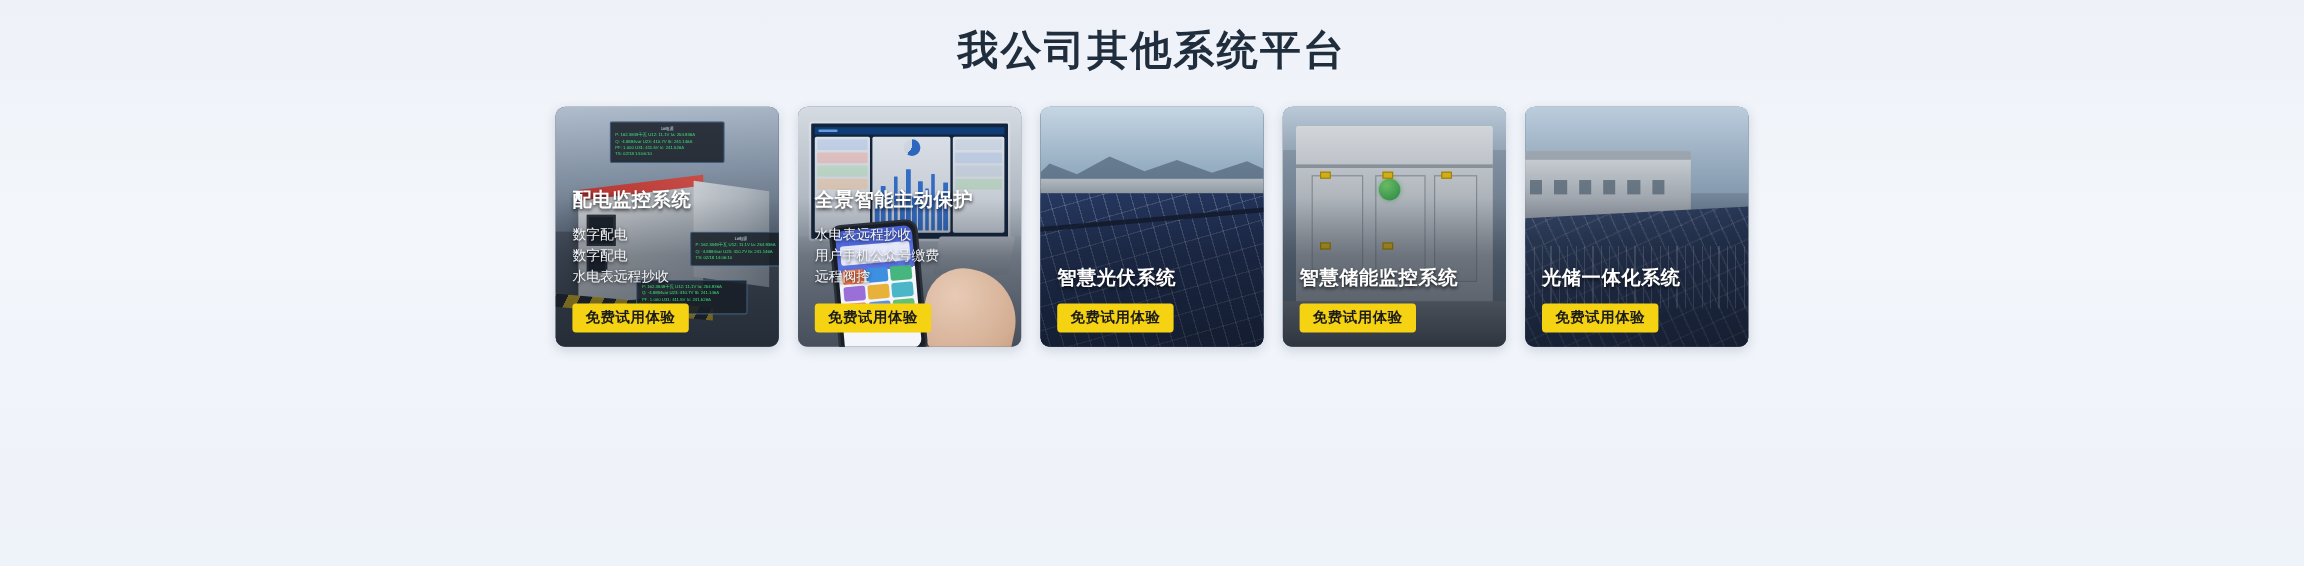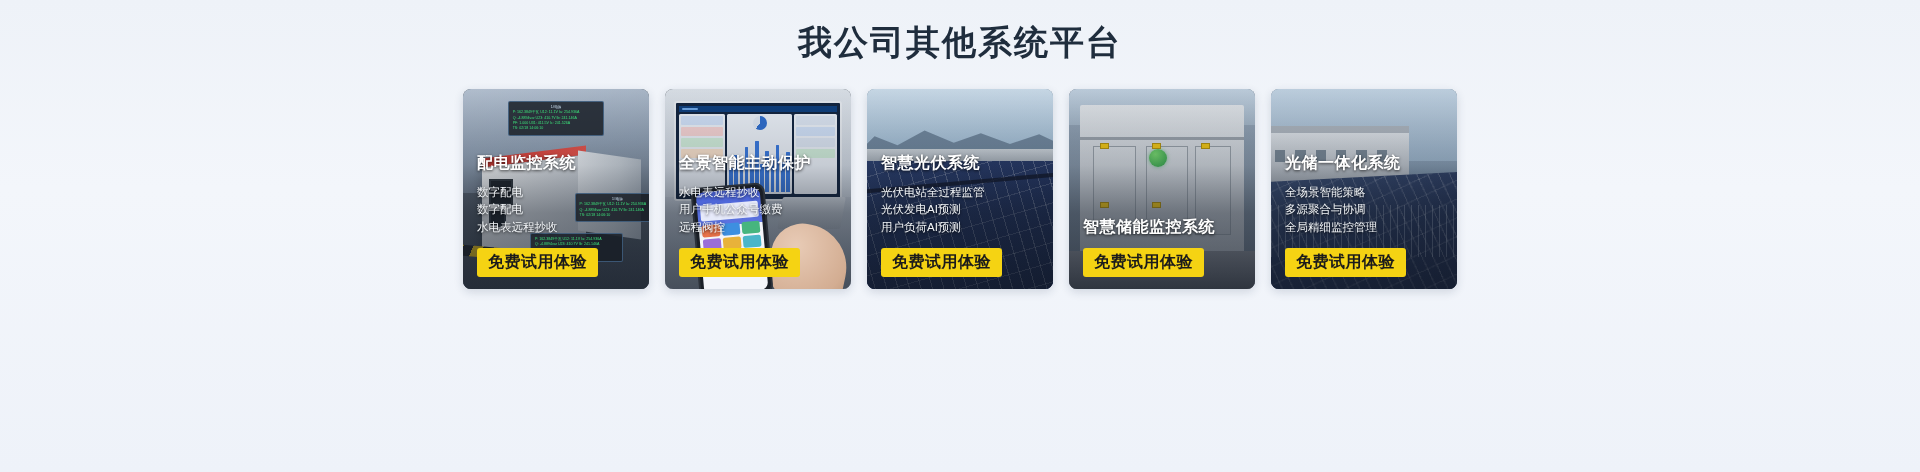--- a/index.html
+++ b/index.html
@@ -83,21 +83,21 @@
     color: #f2f5f8;
     line-height: 1.52;
     text-shadow: 0 1px 3px rgba(0,0,0,0.8);
     white-space: nowrap;
   }
 
   .trial-btn {
     display: inline-block;
     background: #f5d313;
     color: #1b1b1b;
-    font-size: 16px;
+    font-size: 12px;
     font-weight: 700;
     padding: 5px 11px 6px;
     border-radius: 3px;
     border: none;
     cursor: pointer;
     letter-spacing: 0.5px;
     font-family: inherit;
     line-height: 1.1;
   }
 
@@ -398,25 +398,20 @@
       <div class="card-art art3">
         <div class="sky"></div>
         <div class="mtn"></div>
         <div class="roof"></div>
         <div class="pv"></div>
         <div class="rail"></div>
       </div>
       <div class="card-overlay"></div>
       <div class="card-content">
         <div class="card-title">智慧光伏系统</div>
-        <div class="card-lines">
-          <div class="card-line">光伏电站全过程监管</div>
-          <div class="card-line">光伏发电AI预测</div>
-          <div class="card-line">用户负荷AI预测</div>
-        </div>
         <button class="trial-btn">免费试用体验</button>
       </div>
     </div>
 
     <div class="card">
       <div class="card-art art4">
         <div class="skyband"></div>
         <div class="bldg">
           <div class="band"></div>
           <div class="door"></div>
@@ -450,23 +445,18 @@
           <div class="win" style="left:50%"></div>
           <div class="win" style="left:64%"></div>
           <div class="win" style="left:78%"></div>
         </div>
         <div class="pvarr"></div>
         <div class="fence"></div>
       </div>
       <div class="card-overlay"></div>
       <div class="card-content">
         <div class="card-title">光储一体化系统</div>
-        <div class="card-lines">
-          <div class="card-line">全场景智能策略</div>
-          <div class="card-line">多源聚合与协调</div>
-          <div class="card-line">全局精细监控管理</div>
-        </div>
         <button class="trial-btn">免费试用体验</button>
       </div>
     </div>
 
   </div>
 </div>
 
 </body></html>

